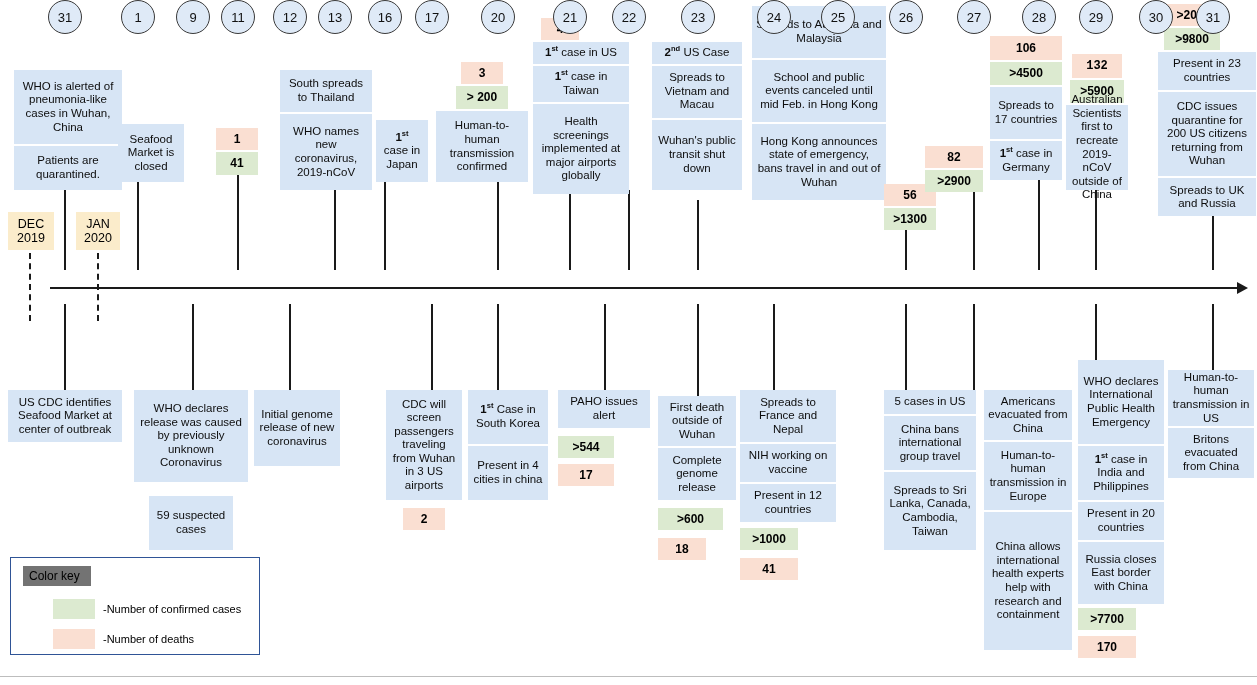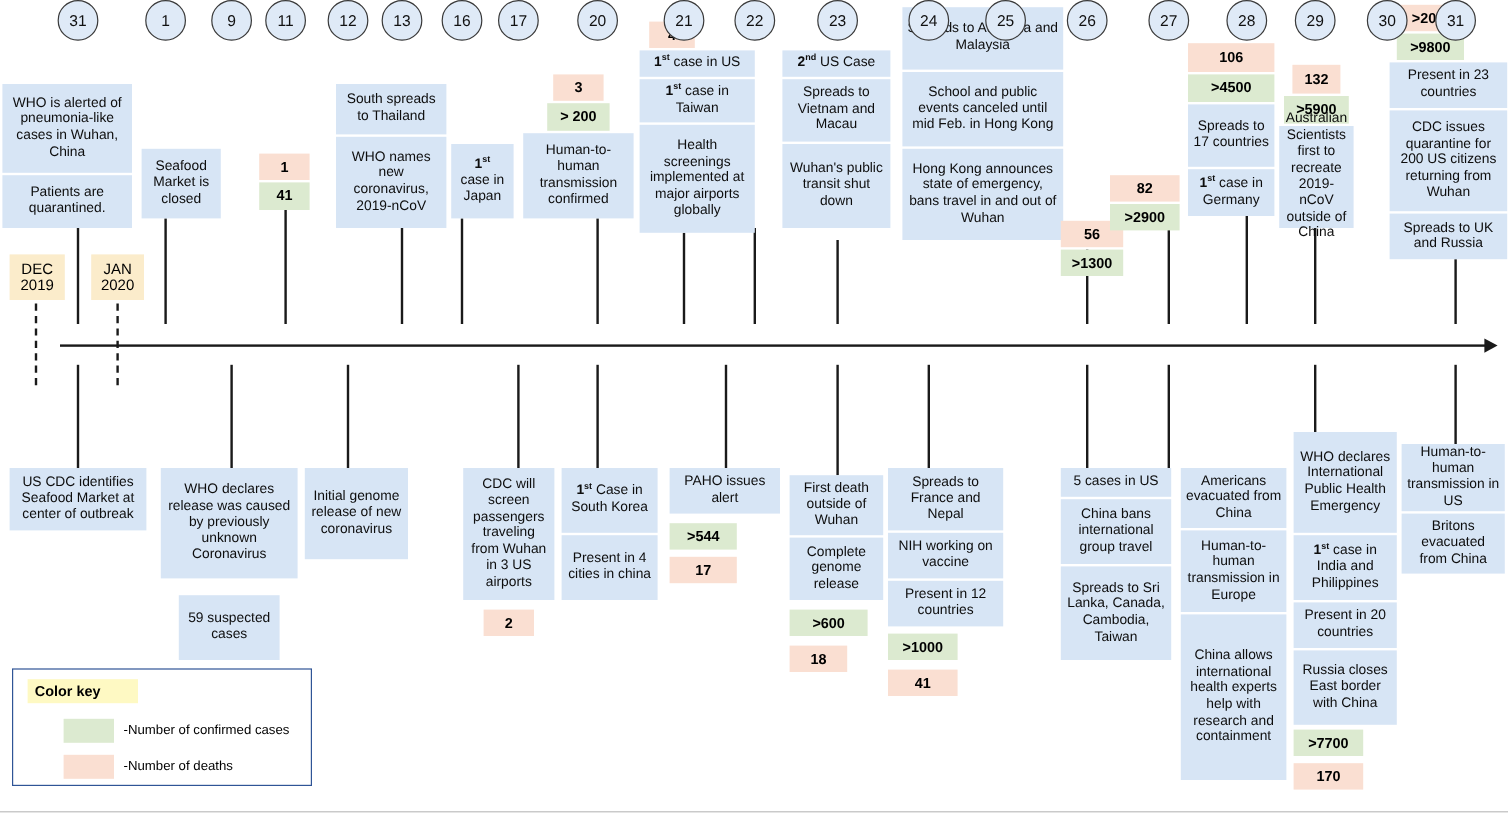--- a/index.html
+++ b/index.html
@@ -48,23 +48,23 @@
   .month{background:#fbeccb;font-size:12.5px;line-height:1.15;padding:5px 6px;}
   b{font-weight:bold;}
   sup{font-size:7.5px;vertical-align:super;line-height:0;}
 
   
   #legend{
     position:absolute;left:10px;top:557px;width:250px;height:98px;
     border:1.4px solid #2f5496;background:#fff;box-sizing:border-box;z-index:6;
   }
   #legend .title{
-    position:absolute;left:12px;top:8px;width:92px;height:20px;
-    background:#fef9c3;border:0;font-size:12px;
-    display:flex;align-items:center;padding-left:6px;box-sizing:border-box;font-weight:bold;
+    position:absolute;left:12px;top:8px;width:68px;height:20px;
+    background:#737373;border:0;font-size:12px;
+    display:flex;align-items:center;padding-left:6px;box-sizing:border-box;
   }
   .lg-row{position:absolute;left:42px;display:flex;align-items:center;font-size:11px;}
   .sw{width:42px;height:20px;margin-right:8px;}
   .sw.green{background:#dcead0;}
   .sw.pink{background:#fadfd2;}
 
   
   #baserule{position:absolute;left:0;top:676px;width:1257px;height:1px;background:#bdbdbd;}
 </style>
 </head>
@@ -129,21 +129,21 @@
   <div class="stem" style="left:431px;top:304px;height:86px;"></div>
   <div class="stem" style="left:497px;top:304px;height:86px;"></div>
   <div class="stem" style="left:604px;top:304px;height:86px;"></div>
   <div class="stem" style="left:697px;top:304px;height:92px;"></div>
   <div class="stem" style="left:773px;top:304px;height:86px;"></div>
   <div class="stem" style="left:905px;top:304px;height:86px;"></div>
   <div class="stem" style="left:973px;top:304px;height:86px;"></div>
   <div class="stem" style="left:1095px;top:304px;height:66px;"></div>
   <div class="stem" style="left:1212px;top:304px;height:66px;"></div>
 
-  <div class="col up" style="left:2px;top:64px;width:108px;height:126px;">
+  <div class="col up" style="left:14px;top:64px;width:108px;height:126px;">
     <div class="bx ev" style="height:74px;">WHO is alerted of pneumonia-like cases in Wuhan, China</div>
     <div class="bx ev last" style="height:44px;">Patients are quarantined.</div>
   </div>
 
   <div class="col up" style="left:118px;top:124px;width:66px;height:58px;">
     <div class="bx ev last" style="height:58px;">Seafood Market is closed</div>
   </div>
 
   <div class="col up" style="left:216px;top:128px;width:42px;height:47px;">
     <div class="bx deaths" style="height:22px;">1</div>
@@ -206,21 +206,21 @@
   <div class="col up" style="left:990px;top:34px;width:72px;height:146px;">
     <div class="bx deaths" style="height:24px;">106</div>
     <div class="bx cases" style="height:23px;">&gt;4500</div>
     <div class="bx ev" style="height:52px;">Spreads to 17 countries</div>
     <div class="bx ev last" style="height:39px;">
       <span><b>1<sup>st</sup></b> <span>case in Germany</span></span>
     </div>
   </div>
 
   <div class="col up" style="left:1066px;top:54px;width:62px;height:136px;">
-    <div class="bx deaths" style="height:24px;width:40px;align-self:center;">132</div>
+    <div class="bx deaths" style="height:24px;width:50px;align-self:center;font-family:Liberation Mono, monospace;">132</div>
     <div class="bx cases" style="height:23px;width:54px;align-self:center;">&gt;5900</div>
     <div class="bx ev last" style="height:85px;">Australian Scientists first to recreate 2019-nCoV outside of China</div>
   </div>
 
   <div class="col up" style="left:1158px;top:4px;width:98px;height:212px;">
     <div class="bx deaths" style="height:22px;width:52px;align-self:flex-start;margin-left:6px;">&gt;200</div>
     <div class="bx cases" style="height:22px;width:56px;align-self:flex-start;margin-left:6px;">&gt;9800</div>
     <div class="bx ev" style="height:38px;">Present in 23 countries</div>
     <div class="bx ev" style="height:86px;">CDC issues quarantine for 200 US citizens returning from Wuhan</div>
     <div class="bx ev last" style="height:38px;">Spreads to UK and Russia</div>

